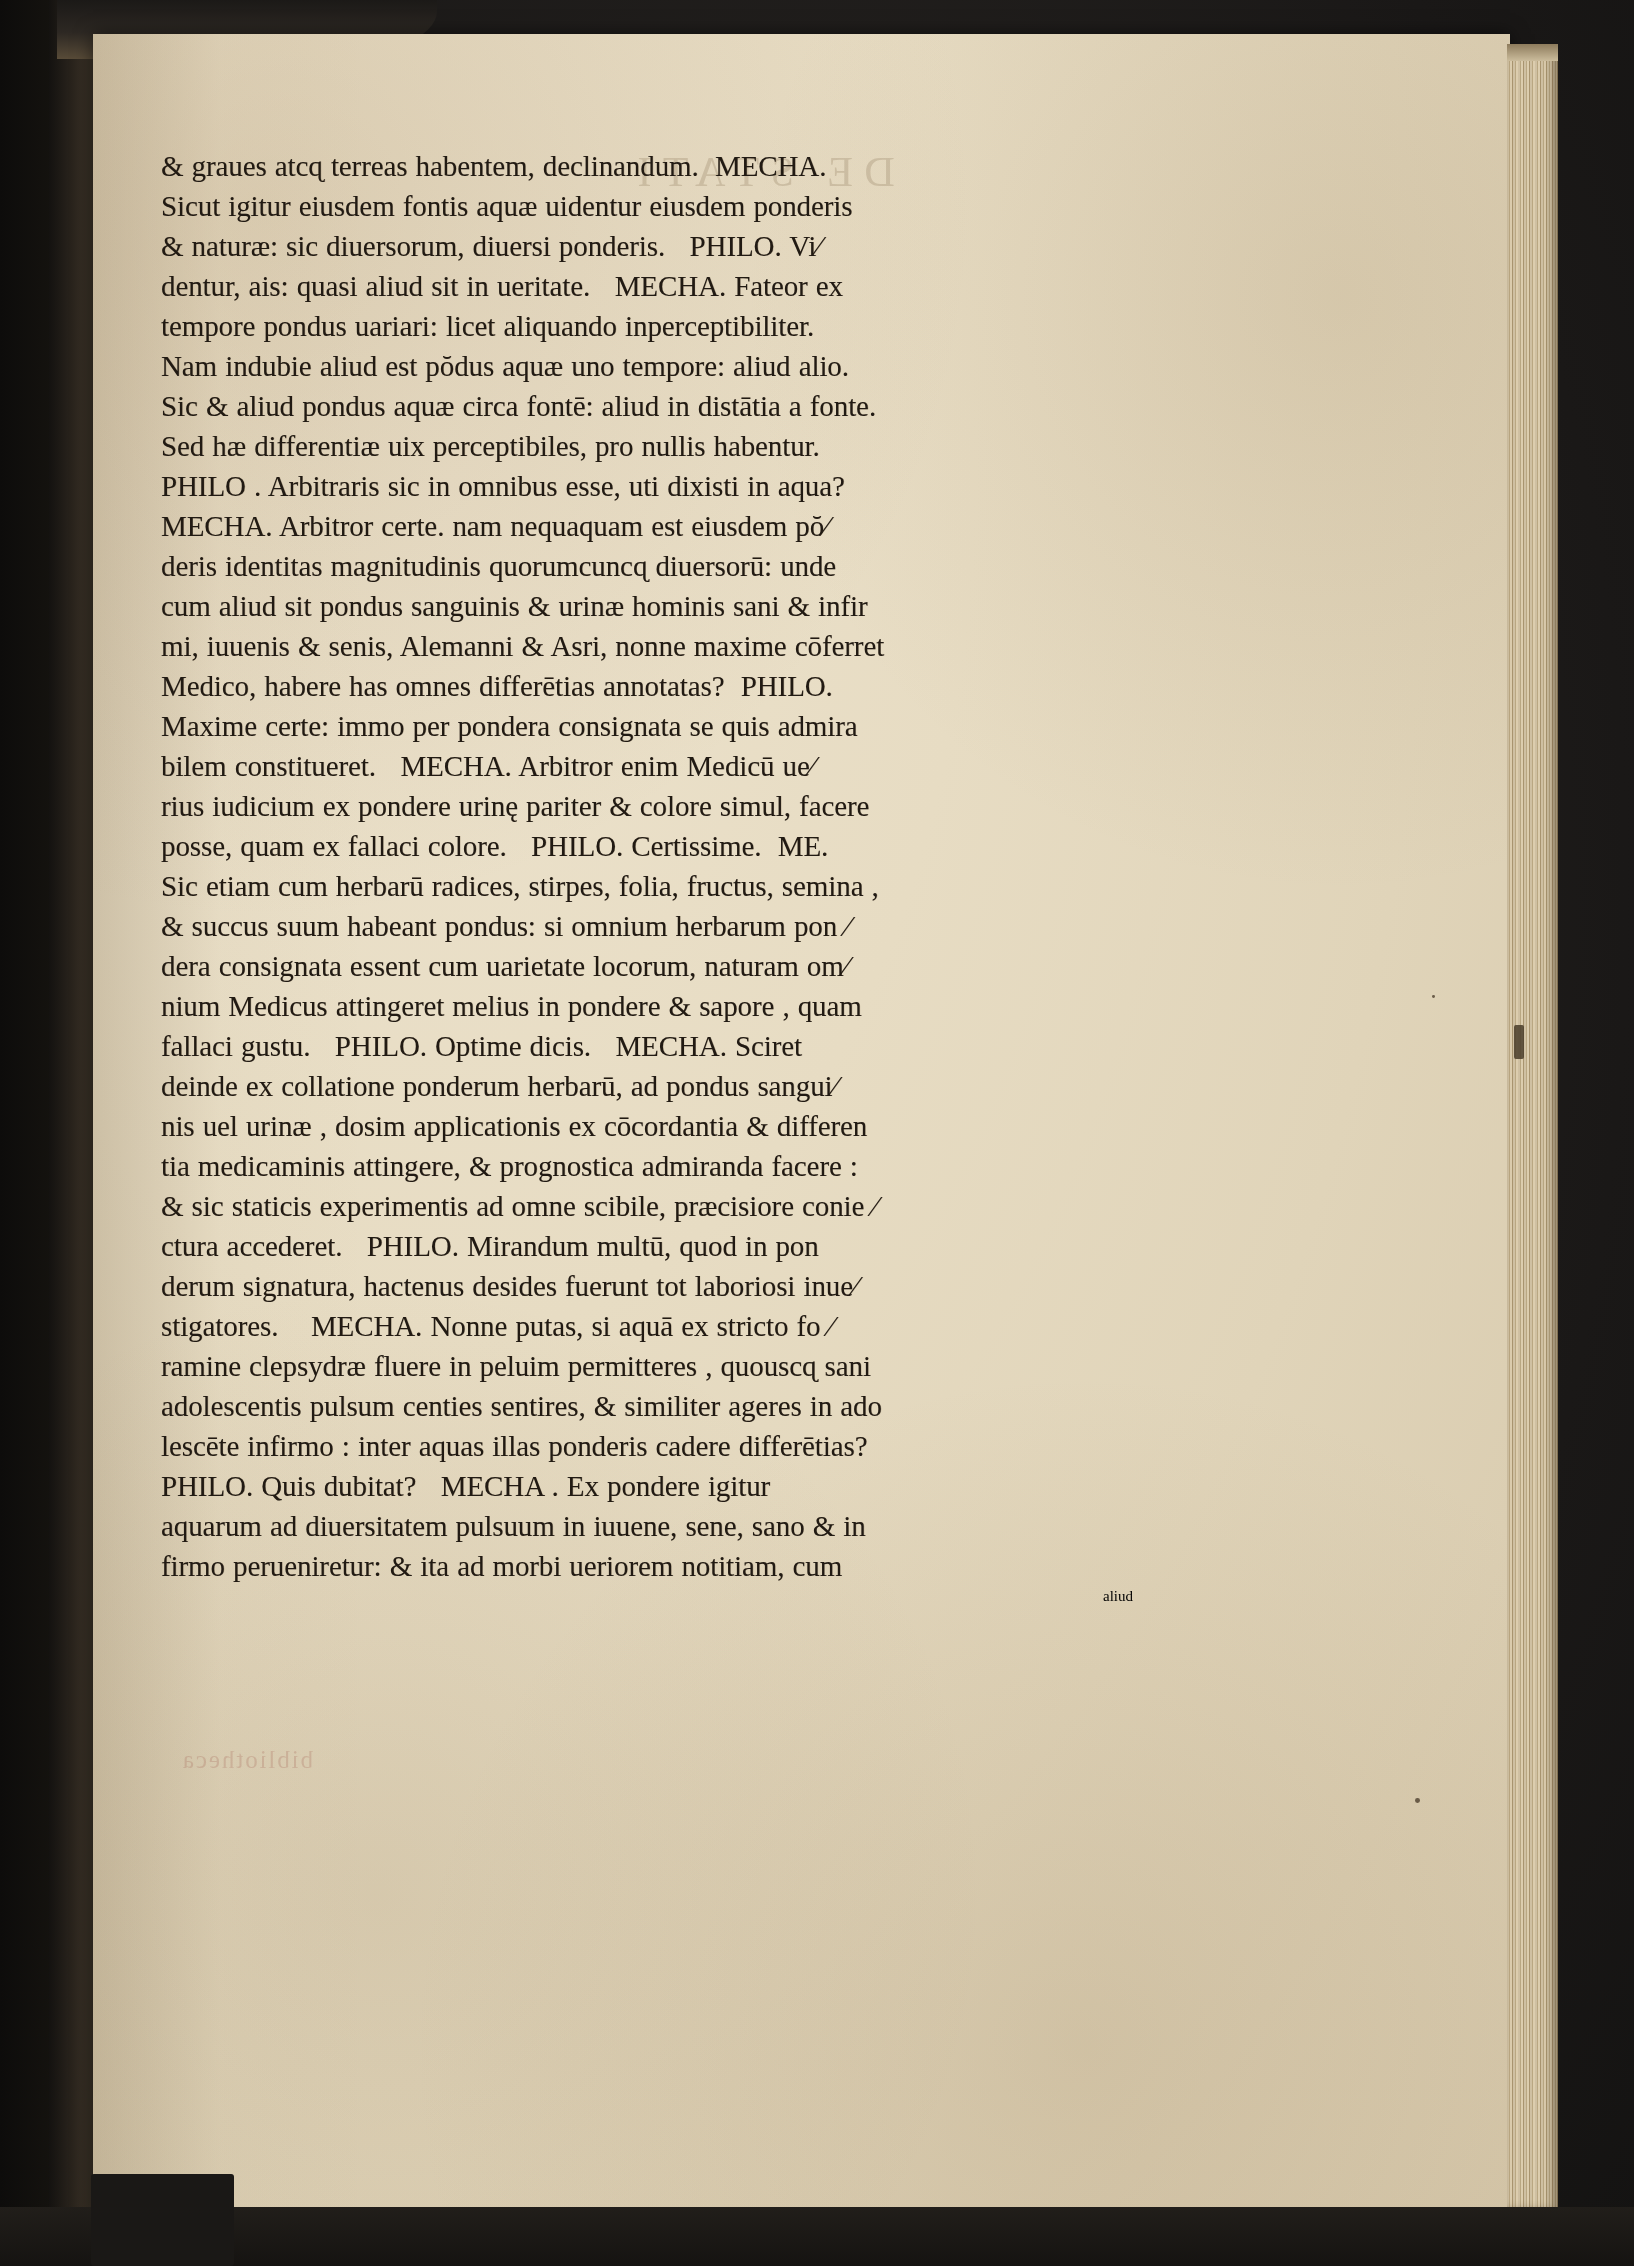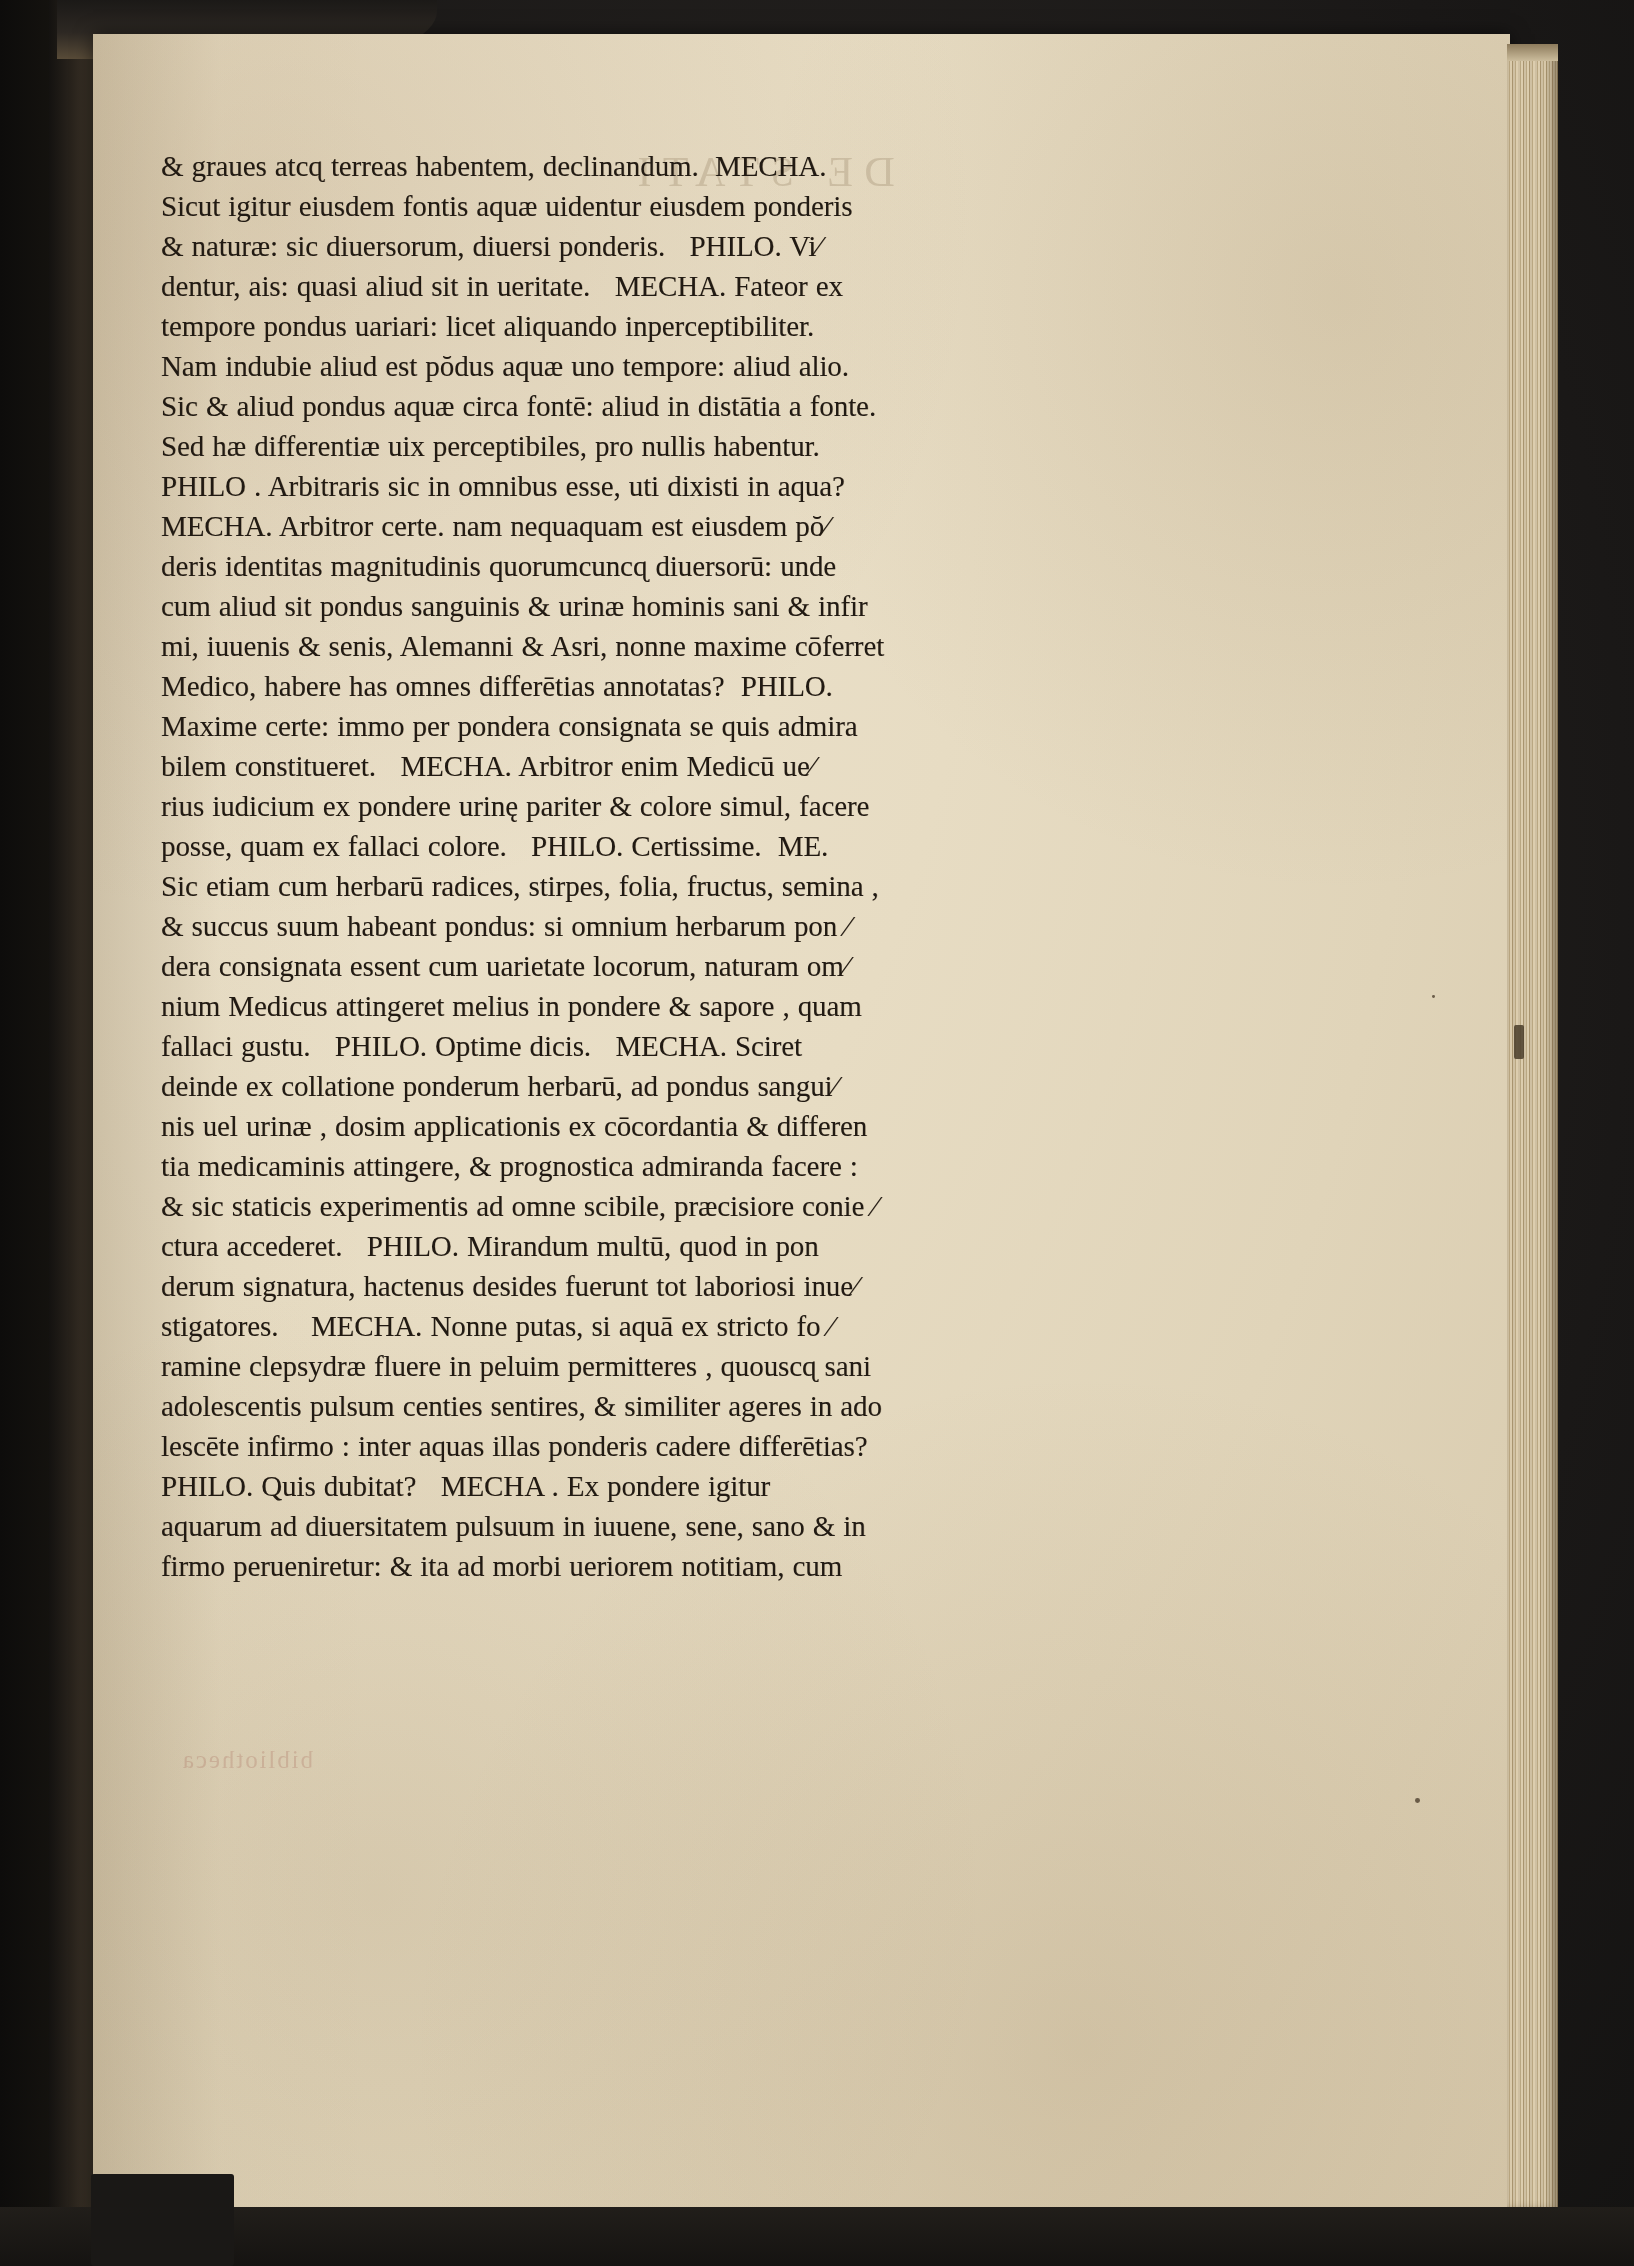--- a/index.html
+++ b/index.html
@@ -228,20 +228,21 @@
   <div class="spine"></div>
   <div class="spine-top"></div>
 
   <div class="page">
 
     <div class="ghost-head">DE STATI</div>
     <div class="ghost-foot">bibliotheca</div>
 
     <div class="text-col">
       <div class="body-text"><span class="line">&amp; graues atcɋ terreas habentem, declinandum.  MECHA.</span><span class="line">Sicut igitur eiusdem fontis aquæ uidentur eiusdem ponderis</span><span class="line">&amp; naturæ: sic diuersorum, diuersi ponderis.   PHILO. Vi⁄</span><span class="line">dentur, ais: quasi aliud sit in ueritate.   MECHA. Fateor ex</span><span class="line">tempore pondus uariari: licet aliquando inperceptibiliter.</span><span class="line">Nam indubie aliud est pŏdus aquæ uno tempore: aliud alio.</span><span class="line">Sic &amp; aliud pondus aquæ circa fontē: aliud in distātia a fonte.</span><span class="line">Sed hæ differentiæ uix perceptibiles, pro nullis habentur.</span><span class="line">PHILO . Arbitraris sic in omnibus esse, uti dixisti in aqua?</span><span class="line">MECHA. Arbitror certe. nam nequaquam est eiusdem pŏ⁄</span><span class="line">deris identitas magnitudinis quorumcuncɋ diuersorū: unde</span><span class="line">cum aliud sit pondus sanguinis &amp; urinæ hominis sani &amp; infir</span><span class="line">mi, iuuenis &amp; senis, Alemanni &amp; Asri, nonne maxime cōferret</span><span class="line">Medico, habere has omnes differētias annotatas?  PHILO.</span><span class="line">Maxime certe: immo per pondera consignata se quis admira</span><span class="line">bilem constitueret.   MECHA. Arbitror enim Medicū ue⁄</span><span class="line">rius iudicium ex pondere urinę pariter &amp; colore simul, facere</span><span class="line">posse, quam ex fallaci colore.   PHILO. Certissime.  ME.</span><span class="line">Sic etiam cum herbarū radices, stirpes, folia, fructus, semina ,</span><span class="line">&amp; succus suum habeant pondus: si omnium herbarum pon ⁄</span><span class="line">dera consignata essent cum uarietate locorum, naturam om⁄</span><span class="line">nium Medicus attingeret melius in pondere &amp; sapore , quam</span><span class="line">fallaci gustu.   PHILO. Optime dicis.   MECHA. Sciret</span><span class="line">deinde ex collatione ponderum herbarū, ad pondus sangui⁄</span><span class="line">nis uel urinæ , dosim applicationis ex cōcordantia &amp; differen</span><span class="line">tia medicaminis attingere, &amp; prognostica admiranda facere :</span><span class="line">&amp; sic staticis experimentis ad omne scibile, præcisiore conie ⁄</span><span class="line">ctura accederet.   PHILO. Mirandum multū, quod in pon</span><span class="line">derum signatura, hactenus desides fuerunt tot laboriosi inue⁄</span><span class="line">stigatores.    MECHA. Nonne putas, si aquā ex stricto fo ⁄</span><span class="line">ramine clepsydræ fluere in peluim permitteres , quouscɋ sani</span><span class="line">adolescentis pulsum centies sentires, &amp; similiter ageres in ado</span><span class="line">lescēte infirmo : inter aquas illas ponderis cadere differētias?</span><span class="line">PHILO. Quis dubitat?   MECHA . Ex pondere igitur</span><span class="line">aquarum ad diuersitatem pulsuum in iuuene, sene, sano &amp; in</span><span class="line">firmo perueniretur: &amp; ita ad morbi ueriorem notitiam, cum</span></div>
+      <div class="catchword">aliud</div>
     </div>
 
     <div class="ink-spot" style="left:1322px; top:1764px;"></div>
     <div class="ink-spot" style="left:1339px; top:961px; width:2.9px; height:2.9px;"></div>
   </div>
 
   <div class="fore-edge"></div>
   <div class="fore-edge-top"></div>
   <div class="edge-mark"></div>
 

